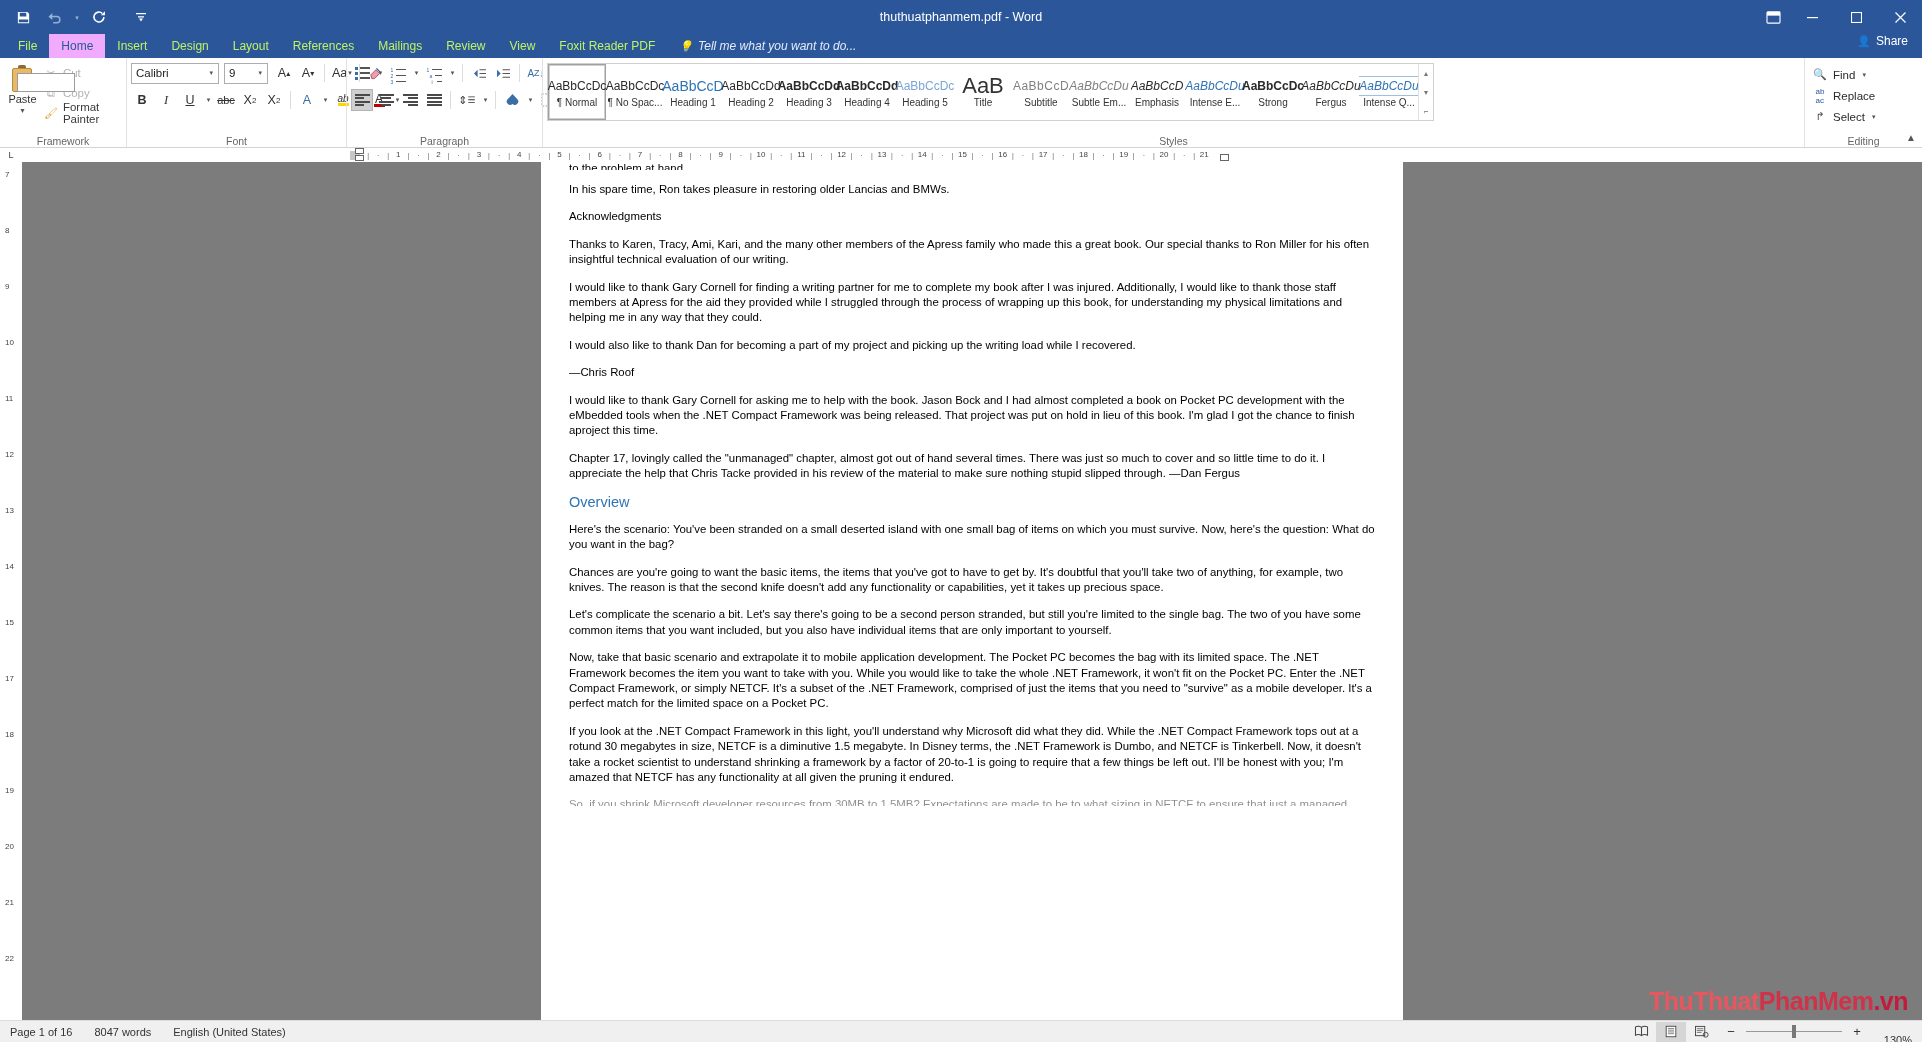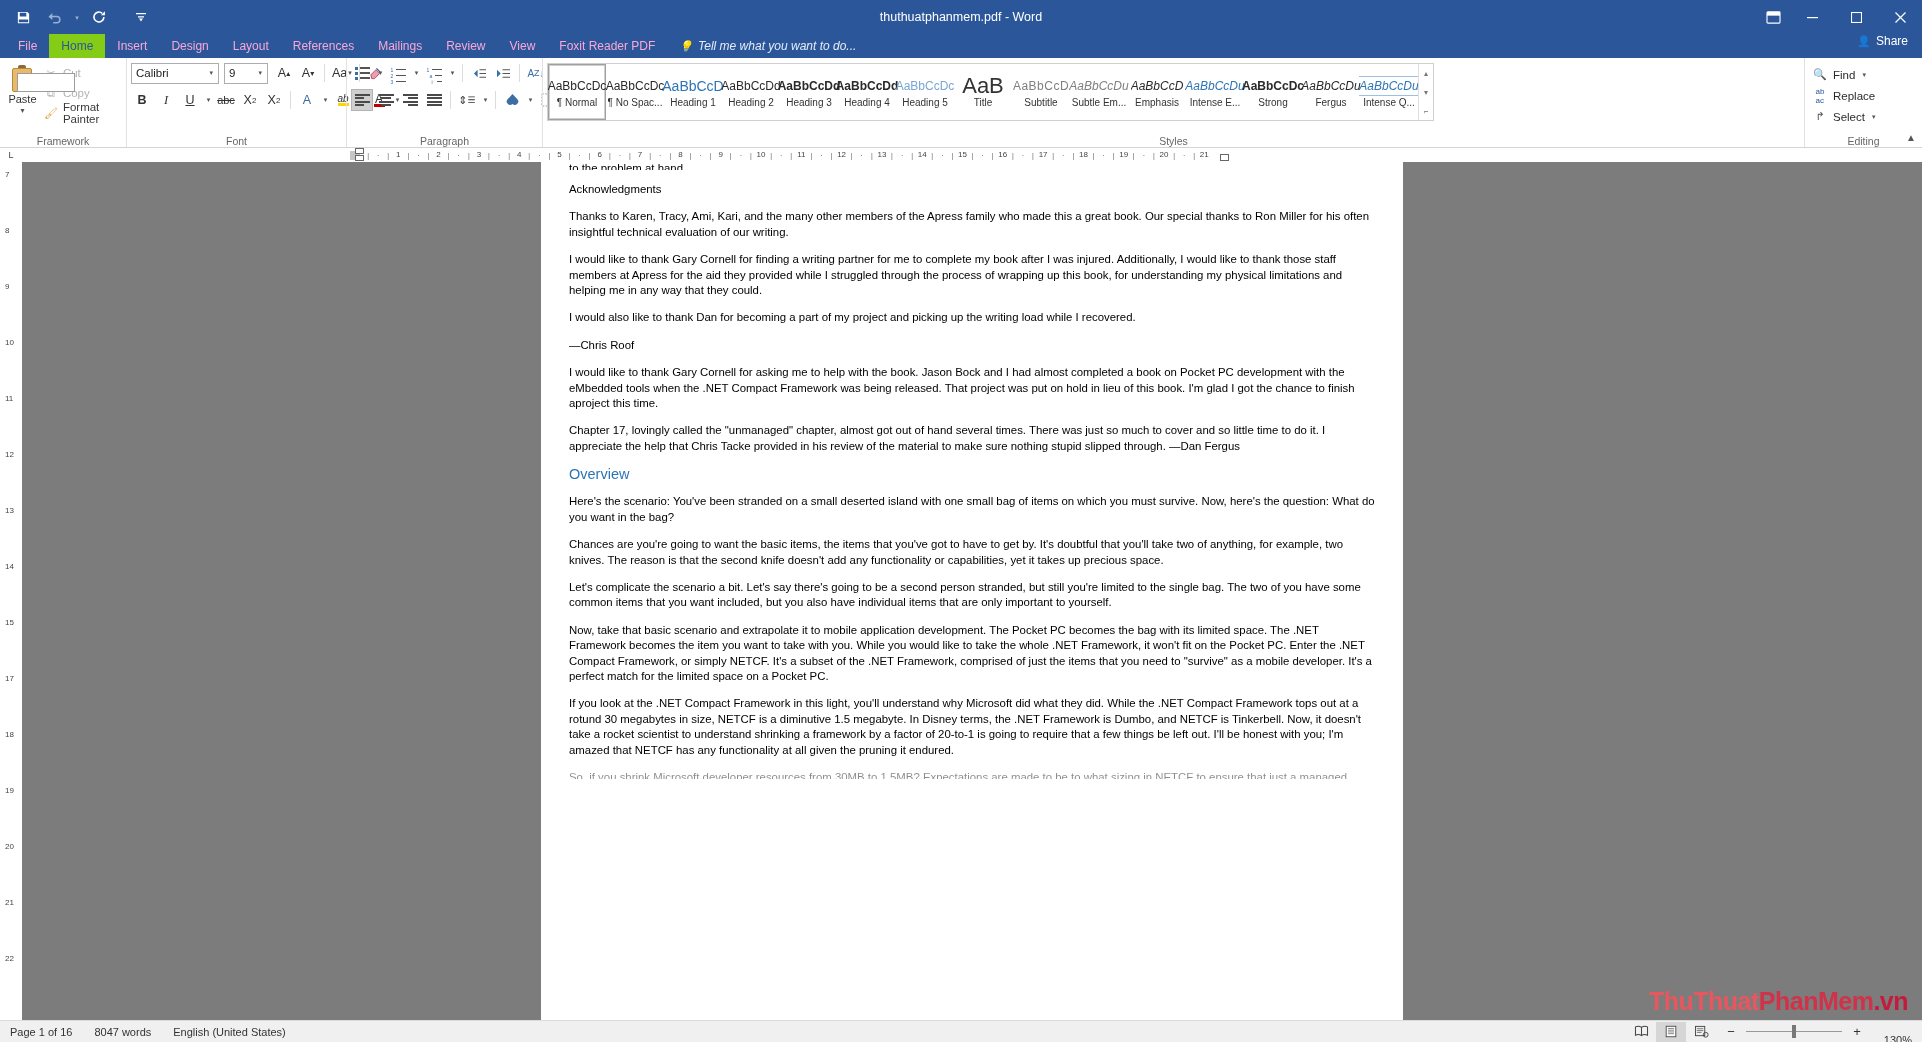--- a/index.html
+++ b/index.html
@@ -29,24 +29,24 @@
   .tb-ribbon-opt { width: 34px; height: 34px; display:flex; align-items:center; justify-content:center; color:#fff; }
   .wbtn { width: 44px; height: 34px; display: flex; align-items: center; justify-content: center; color: #fff; font-size: 13px; }
   .share-btn { display: flex; align-items: center; gap: 5px; color: #fff; font-size: 12px; padding: 0 14px 0 6px; height: 34px; }
 
   
   .tabstrip {
     height: 24px; background: #2b579a; display: flex; align-items: flex-end;
     flex: 0 0 24px; padding-left: 6px;
   }
   .tab {
-    height: 24px; padding: 0 12px; color: #f9a8d4; font-size: 12px;
+    height: 24px; padding: 0 12px; color: #bef264; font-size: 12px;
     display: flex; align-items: center; white-space: nowrap;
   }
-  .tab.active { background: #84cc16; color: #2b579a; }
+  .tab.active { background: #f0abfc; color: #2b579a; }
   .tab.tellme { color: #e4ecf7; font-style: italic; gap: 5px; }
 
   
   .ribbon {
     height: 90px; background: #fff; border-bottom: 1px solid #d4d4d4;
     display: flex; flex: 0 0 90px; position: relative; overflow: hidden;
   }
   .rgroup { position: relative; display: flex; flex-direction: column; padding: 3px 4px 0 4px; height: 90px; }
   .rgroup + .rgroup { border-left: 1px solid #e2e2e2; }
   .rgroup-body { flex: 1; display: flex; align-items: flex-start; }
@@ -701,20 +701,21 @@
           <span style="top: 516px;">17</span>
           <span style="top: 572px;">18</span>
           <span style="top: 628px;">19</span>
           <span style="top: 684px;">20</span>
           <span style="top: 740px;">21</span>
           <span style="top: 796px;">22</span>
         </div>
       <div class="page-canvas">
         <div class="page" id="page">
             <div class="p" style="margin-top: -7px; height: 9px; overflow: hidden;">to the problem at hand.</div>
+            <div class="p">In his spare time, Ron takes pleasure in restoring older Lancias and BMWs.</div>
             <div class="p">Acknowledgments</div>
             <div class="p">Thanks to Karen, Tracy, Ami, Kari, and the many other members of the Apress family who made this a great book. Our special thanks to Ron Miller for his often insightful technical evaluation of our writing.</div>
             <div class="p">I would like to thank Gary Cornell for finding a writing partner for me to complete my book after I was injured. Additionally, I would like to thank those staff members at Apress for the aid they provided while I struggled through the process of wrapping up this book, for understanding my physical limitations and helping me in any way that they could.</div>
             <div class="p">I would also like to thank Dan for becoming a part of my project and picking up the writing load while I recovered.</div>
             <div class="p">—Chris Roof</div>
             <div class="p">I would like to thank Gary Cornell for asking me to help with the book. Jason Bock and I had almost completed a book on Pocket PC development with the eMbedded tools when the .NET Compact Framework was being released. That project was put on hold in lieu of this book. I'm glad I got the chance to finish aproject this time.</div>
             <div class="p">Chapter 17, lovingly called the "unmanaged" chapter, almost got out of hand several times. There was just so much to cover and so little time to do it. I appreciate the help that Chris Tacke provided in his review of the material to make sure nothing stupid slipped through. —Dan Fergus</div>
             <div class="h-overview">Overview</div>
             <div class="p">Here's the scenario: You've been stranded on a small deserted island with one small bag of items on which you must survive. Now, here's the question: What do you want in the bag?</div>
             <div class="p">Chances are you're going to want the basic items, the items that you've got to have to get by. It's doubtful that you'll take two of anything, for example, two knives. The reason is that the second knife doesn't add any functionality or capabilities, yet it takes up precious space.</div>

